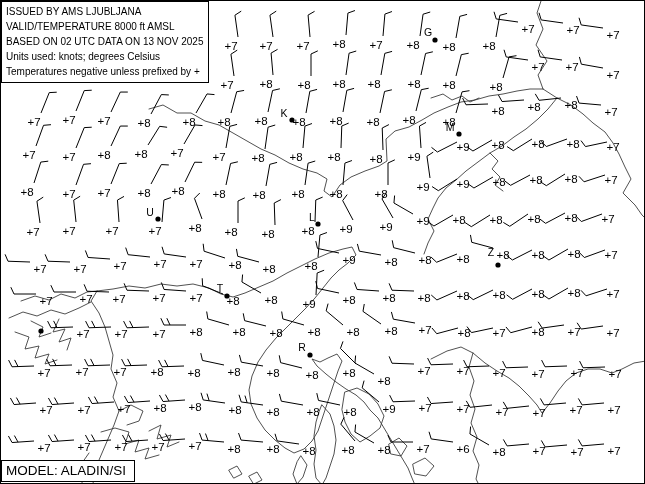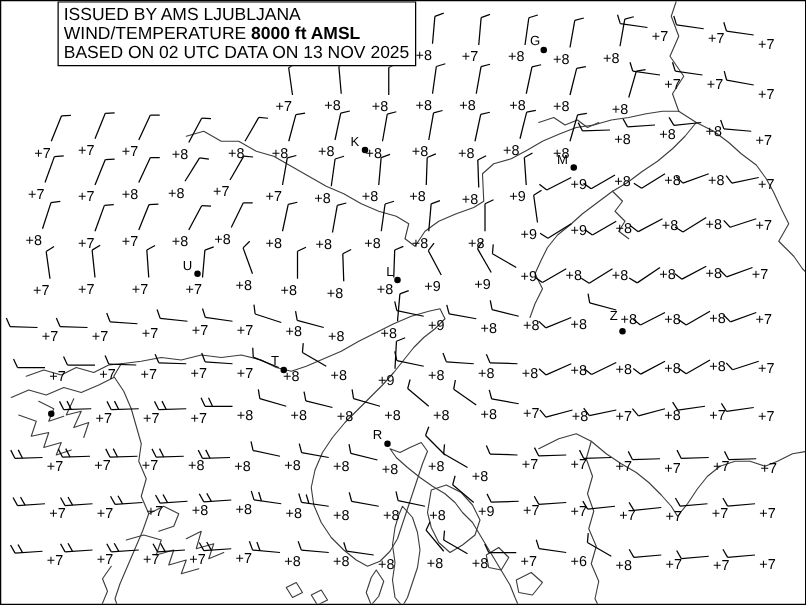--- a/index.html
+++ b/index.html
@@ -1,19 +1,19 @@
 <!DOCTYPE html>
 <html><head>
 <meta charset="utf-8">
 <style>
   html,body{margin:0;padding:0;background:#fff;}
   #chart{position:relative;width:645px;height:484px;background:#fff;border:1px solid #000;box-sizing:border-box;overflow:hidden;font-family:"Liberation Sans",sans-serif;}
   #mapsvg{position:absolute;left:0;top:0;}
-  .infobox{position:absolute;left:0;top:0;background:#fff;border:1px solid #000;padding:2px 5px 3px 4px;font-size:14px;line-height:15px;color:#000;z-index:5;white-space:nowrap;margin-left:45px;}
-  .infobox b{font-weight:bold;}
+  .infobox{position:absolute;left:0;top:0;background:#fff;border:1px solid #000;padding:2px 5px 3px 4px;font-size:10px;line-height:15px;color:#000;z-index:5;white-space:nowrap;}
+  .infobox b{font-weight:normal;}
   .modelbox{position:absolute;left:0;top:459px;background:#fff;border:1px solid #000;padding:2px 8px 3px 4px;font-size:13.5px;color:#000;z-index:5;white-space:nowrap;}
   svg text{font-family:"Liberation Sans",sans-serif;}
 </style>
 </head>
 <body>
 
 <div id="chart">
   <svg id="mapsvg" width="645" height="484" viewBox="0 0 645 484">
     <g id="coastlines">
         <path d="M148,108 L162,104 L176,112 L190,112 L204,120 L218,124 L232,132 L246,140 L260,148 L274,154 L288,162 L302,168 L316,172 L326,178 L323,190 L331,196 L339,184 L350,176 L364,170 L378,165 L386,160 L385,138 L394,130 L408,126 L421,119 L433,112 L447,106 L460,101 L474,99 L488,95 L502,93 L516,90 L529,88 L542,88" fill="none" stroke="#3d3d3d" stroke-width="0.9" stroke-linejoin="round" stroke-linecap="round"></path>
@@ -1008,17 +1008,22 @@
           <text x="301" y="350" text-anchor="middle" font-size="10.5" fill="#000000">R</text>
         </g>
         <g>
           <circle cx="40" cy="330" r="2.6" fill="#000000"></circle>
         </g>
       </g>
   </svg>
 
   <div class="infobox" id="infobox">
       <div><span>ISSUED BY AMS LJUBLJANA</span></div>
-      <div><span>WIND/TEMPERATURE </span><b>8000 ft AMSL</b></div>
+      <div><span>VALID/TEMPERATURE </span><b>8000 ft AMSL</b></div>
       <div><span>BASED ON 02 UTC DATA ON 13 NOV 2025</span></div>
+      <div><span>Units used: knots; degrees Celsius</span></div>
+      <div><span>Temperatures negative unless prefixed by +</span></div>
     </div>
 
+  <div class="modelbox">
+    <span>MODEL: ALADIN/SI</span>
+  </div>
 </div>
 
 </body></html>

